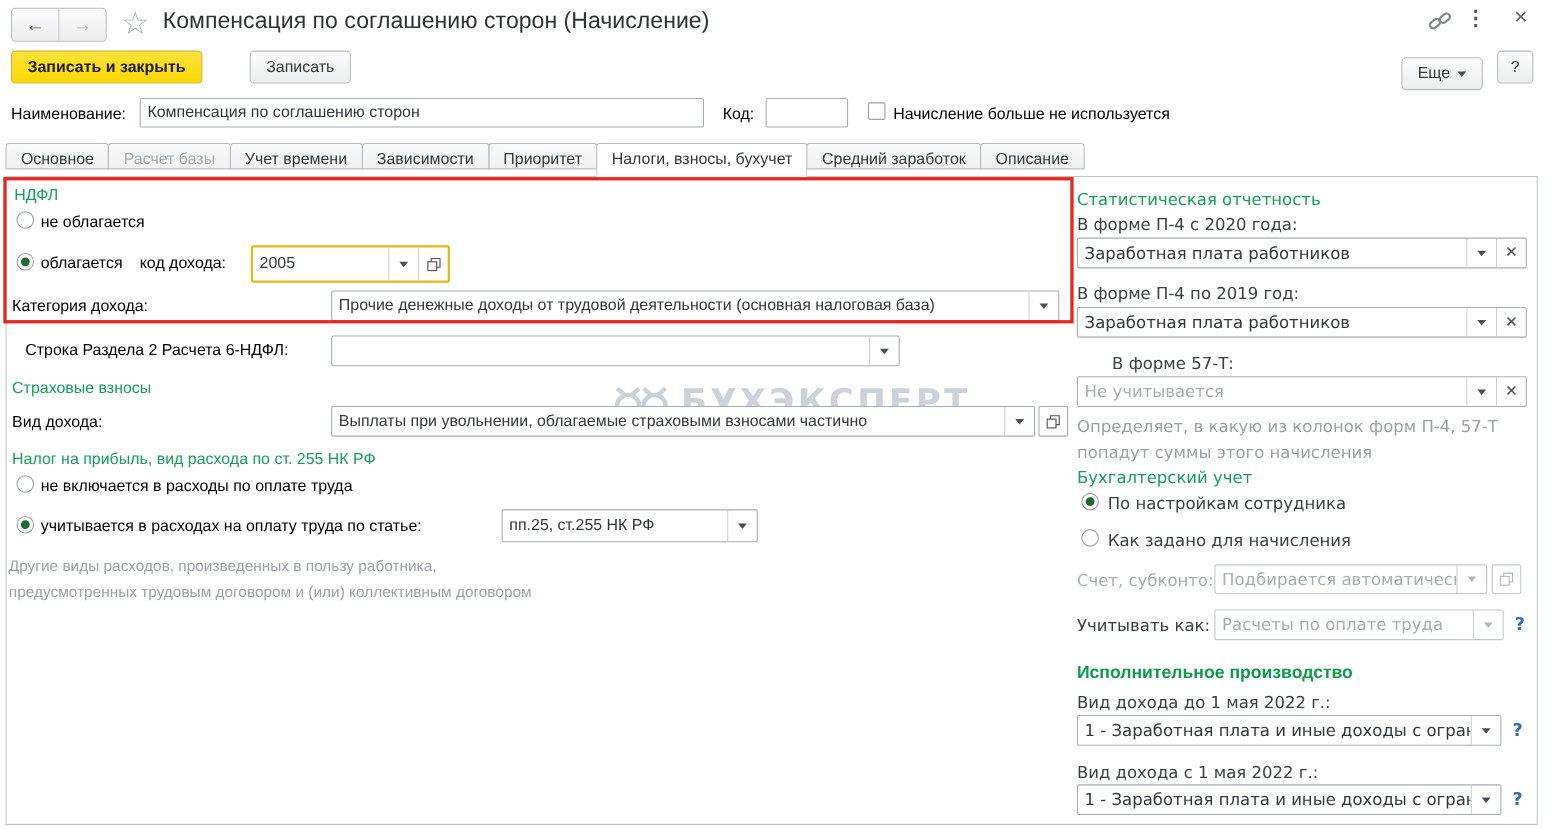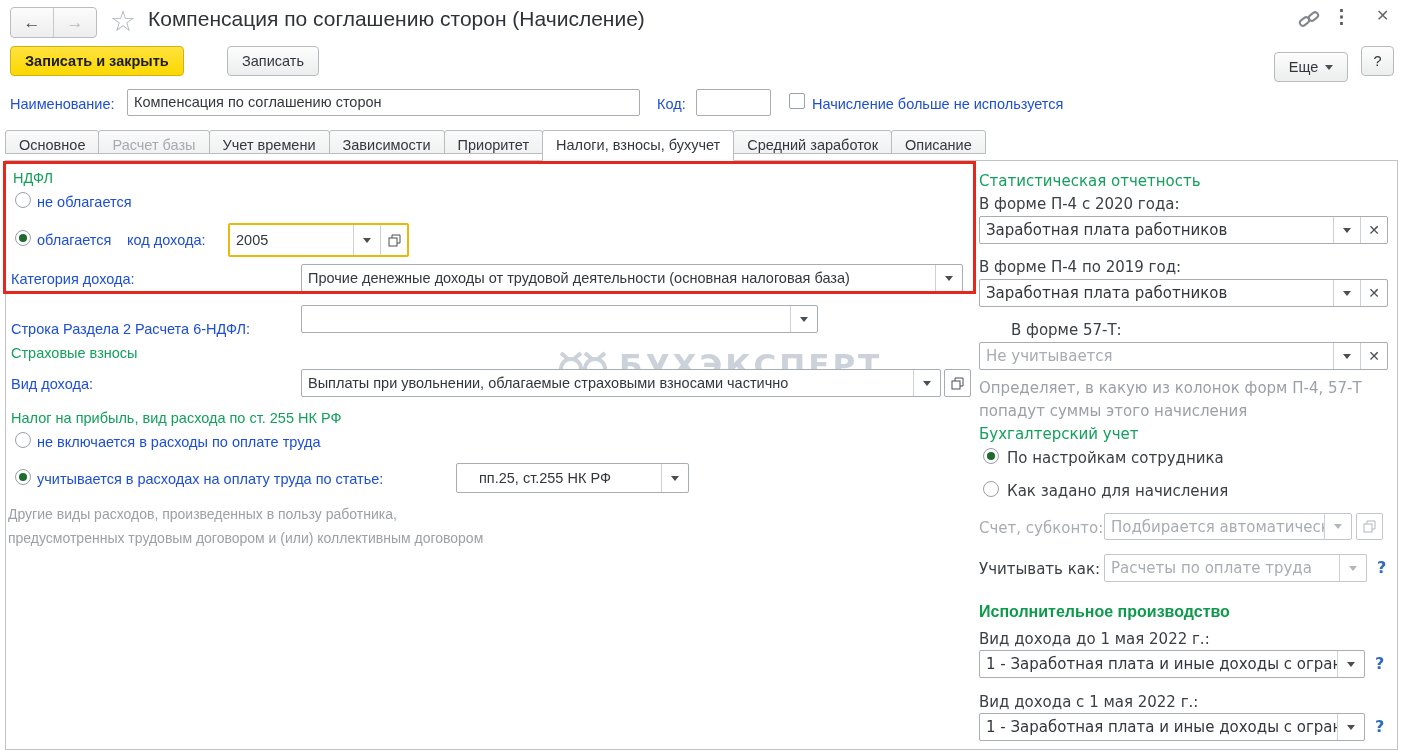--- a/index.html
+++ b/index.html
@@ -19,21 +19,21 @@
 
   
   .btn{position:absolute;height:30px;box-sizing:border-box;border:1px solid #b7bbbf;border-radius:4px;
        background:linear-gradient(#fdfdfd,#eceded);font-size:14.5px;color:#33373c;
        display:flex;align-items:center;justify-content:center;padding:0 14px;white-space:nowrap;}
   .btn.primary{background:linear-gradient(#ffe23e,#fcd800);border-color:#d2b117;font-weight:bold;color:#1d1d1d;}
   .btn .tri{margin-left:7px;}
   .tri{width:0;height:0;border-left:4px solid transparent;border-right:4px solid transparent;border-top:5px solid #4a4f54;display:inline-block;}
 
   
-  .lbl{position:absolute;font-size:14.5px;color:#1d4ed8;white-space:nowrap;}
+  .lbl{position:absolute;font-size:14.5px;color:#000000;white-space:nowrap;}
   .tinput{position:absolute;box-sizing:border-box;height:27px;border:1px solid #a8adb3;border-radius:2px;background:#fff;
           font-size:14.5px;color:#33373c;padding:4px 6px 0 6px;white-space:nowrap;overflow:hidden;}
   .checkbox{position:absolute;width:16px;height:16px;box-sizing:border-box;border:1px solid #9ba1a8;border-radius:2px;background:#fff;}
 
   
   .tabs{position:absolute;left:5px;top:130px;display:flex;align-items:flex-start;z-index:3;}
   .tab{box-sizing:border-box;height:24px;line-height:28px;padding:0 13px;font-size:14.5px;color:#33383d;
        background:linear-gradient(#fafafa,#f0f1f1);border:1px solid #b9bdc1;margin-left:-1px;
        border-radius:3px 3px 0 0;white-space:nowrap;}
   .tab:first-child{margin-left:0;}
@@ -166,21 +166,21 @@
     </div>
 
     <div class="lbl" style="left:5px;top:110px;">Категория дохода:</div>
     <div class="combo" style="left:295px;top:103px;width:662px;">
       <div class="val">Прочие денежные доходы от трудовой деятельности (основная налоговая база)</div>
       <div class="cell">
           <span class="tri"></span>
         </div>
     </div>
 
-    <div class="lbl" style="left:5px;top:150px;margin-top:10px;">Строка Раздела 2 Расчета 6-НДФЛ:</div>
+    <div class="lbl" style="left:17px;top:150px;">Строка Раздела 2 Расчета 6-НДФЛ:</div>
     <div class="combo" style="left:295px;top:144px;width:517px;">
       <div class="val"></div>
       <div class="cell">
           <span class="tri"></span>
         </div>
     </div>
 
     <div class="ghdr" style="left:5px;top:184px;">Страховые взносы</div>
     <div class="lbl" style="left:5px;top:215px;">Вид дохода:</div>
     <div class="combo" style="left:295px;top:208px;width:640px;">
@@ -195,21 +195,21 @@
           <path d="M4 4 V1 H12 V9 H9"></path>
       </svg>
     </div>
 
     <div class="ghdr" style="left:5px;top:249px;">Налог на прибыль, вид расхода по ст. 255 НК РФ</div>
     <div class="radio" style="left:9px;top:271px;"></div>
     <div class="lbl" style="left:31px;top:273px;">не включается в расходы по оплате труда</div>
 
     <div class="radio sel" style="left:9px;top:308px;"></div>
     <div class="lbl" style="left:31px;top:310px;">учитывается в расходах на оплату труда по статье:</div>
-    <div class="combo" style="left:450px;top:302px;width:233px;height:30px;padding-left:16px;">
+    <div class="combo" style="left:450px;top:302px;width:233px;height:30px;">
       <div class="val">пп.25, ст.255 НК РФ</div>
       <div class="cell">
           <span class="tri"></span>
         </div>
     </div>
 
     <div class="hint" style="left:2px;top:341px;width:505px;font-size:14px;line-height:24px;">Другие виды расходов, произведенных в пользу работника, предусмотренных трудовым договором и (или) коллективным договором</div>
 
     <div class="ghdr rf" style="left:973px;top:11px;">Статистическая отчетность</div>
 

